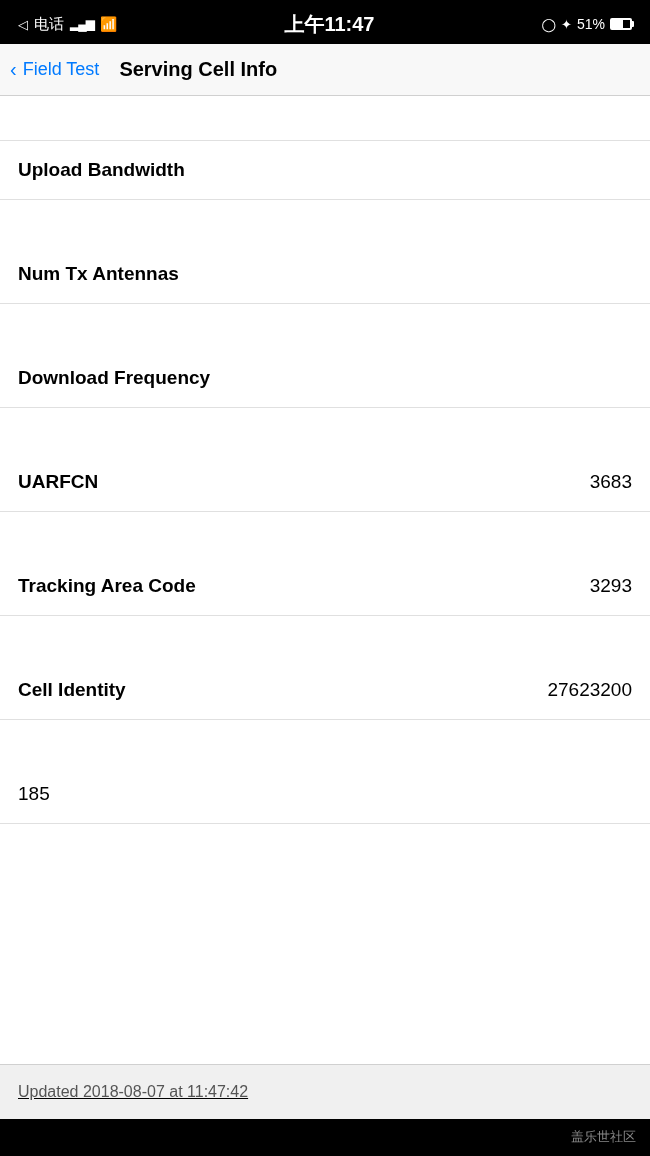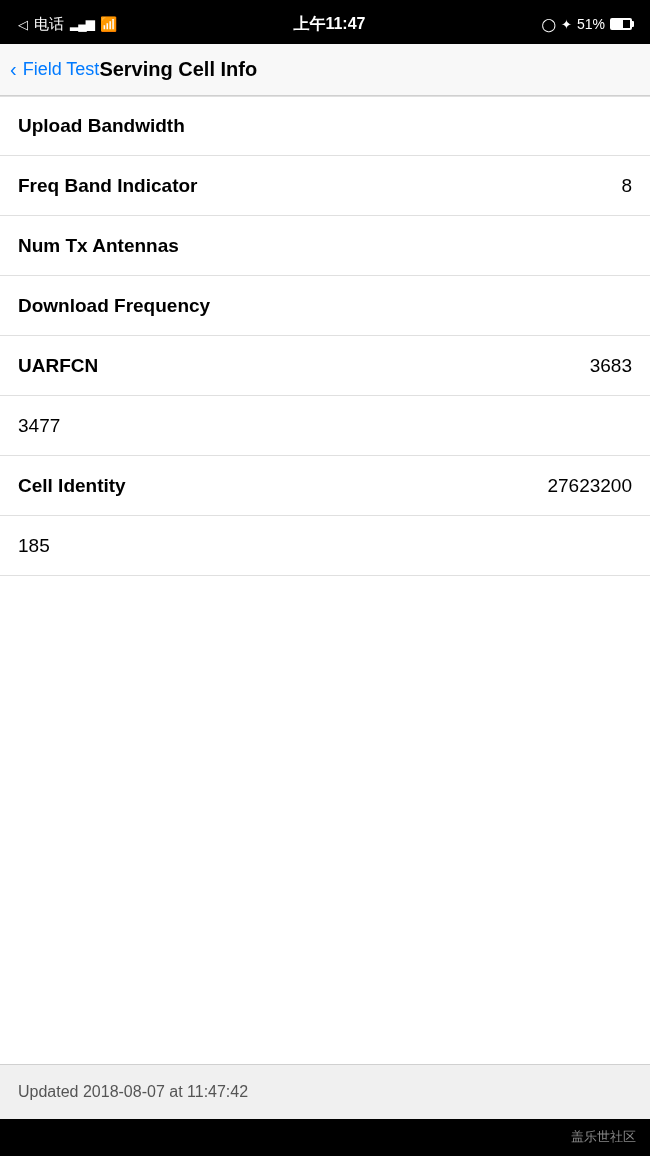--- a/index.html
+++ b/index.html
@@ -26,21 +26,21 @@
       flex-shrink: 0;
     }
 
     .status-left {
       display: flex;
       align-items: center;
       gap: 6px;
     }
 
     .status-center {
-      font-size: 16px;
+      font-size: 20px;
       font-weight: 600;
     }
 
     .status-right {
       display: flex;
       align-items: center;
       gap: 5px;
       font-size: 14px;
     }
 
@@ -73,35 +73,36 @@
     .back-chevron {
       font-size: 20px;
       font-weight: 300;
       margin-right: 2px;
     }
 
     .nav-title {
       font-size: 20px;
       font-weight: 700;
       color: #000;
-      margin-left: 0;
+      margin-left: 20px;
     }
 
     .list-container {
       background: #fff;
       flex: 1;
     }
 
     .list-item {
       display: flex;
       align-items: center;
       justify-content: space-between;
       padding: 14px 18px;
       border-bottom: 1px solid #e0e0e0;
       min-height: 60px;
+      margin-top: 44px;
     }
 
     .list-item:first-child {
       border-top: 1px solid #e0e0e0;
     }
 
     .item-label {
       font-size: 19px;
       font-weight: 600;
       color: #000;
@@ -112,20 +113,21 @@
       font-weight: 400;
       color: #000;
     }
 
     .footer-section {
       background: #f0f0f0;
       padding: 18px 18px;
       border-top: 1px solid #d0d0d0;
       margin-top: 12px;
       text-align: left;
+      text-decoration: underline;
     }
 
     .footer-text {
       font-size: 16px;
       color: #555;
     }
 
     .watermark {
       background: #000;
       padding: 8px 14px;
@@ -170,35 +172,32 @@
     </a>
     <span class="nav-title">Serving Cell Info</span>
   </div>
 
   <div class="list-container">
 
   <div class="list-item">
         <span class="item-label">Upload Bandwidth</span>
       </div>
       <div class="list-item">
-        <span class="item-label">Freq Band Indicator</span>
-        <span class="item-value">8</span>
-      </div>
-      <div class="list-item">
         <span class="item-label">Num Tx Antennas</span>
       </div>
       <div class="list-item">
         <span class="item-label">Download Frequency</span>
       </div>
       <div class="list-item">
         <span class="item-label">UARFCN</span>
         <span class="item-value">3683</span>
       </div>
       <div class="list-item">
-        <span class="item-value">3477</span>
+        <span class="item-label">Tracking Area Code</span>
+        <span class="item-value">3293</span>
       </div>
       <div class="list-item">
         <span class="item-label">Cell Identity</span>
         <span class="item-value">27623200</span>
       </div>
       <div class="list-item">
         <span class="item-value">185</span>
       </div>
     </div>
 

